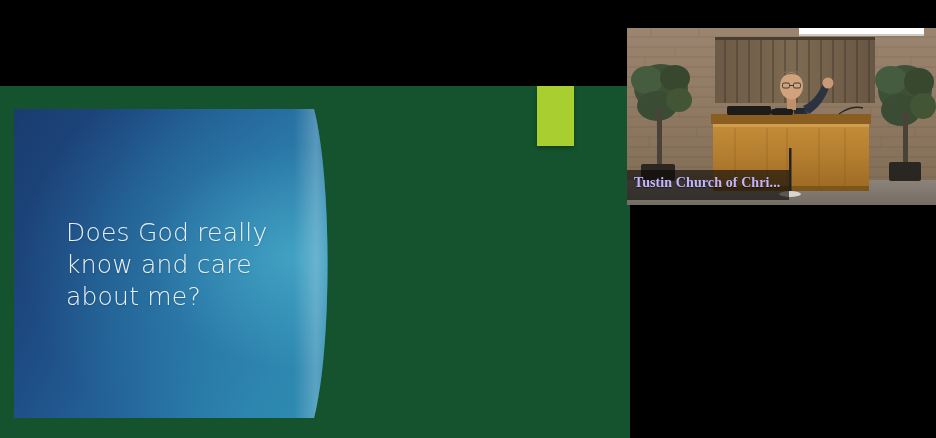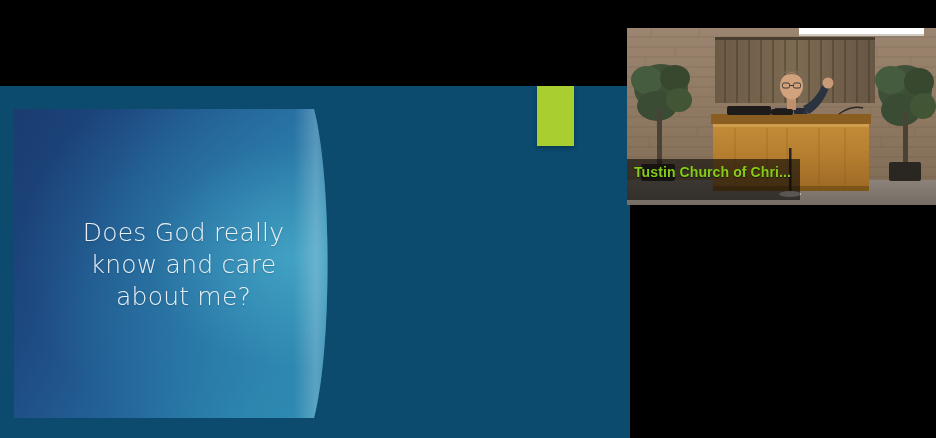--- a/index.html
+++ b/index.html
@@ -20,23 +20,22 @@
     background: #000000;
   }
 
   
   .slide-canvas {
     position: absolute;
     left: 0px;
     top: 86px;
     width: 630px;
     height: 352px;
-    background: #0c4a6e;
+    background: #14532d;
     overflow: hidden;
-    text-align: center;
   }
 
   
   .title-panel {
     position: absolute;
     left: 14px;
     top: 23px;
     width: 318px;
     height: 309px;
     background:
@@ -95,26 +94,26 @@
     overflow: hidden;
     background: #6a5644;
   }
   .video-tile svg { display: block; }
 
   .participant-name {
     position: absolute;
     left: 0px;
     bottom: 5px;
     height: 26px;
-    padding: 0 9px 15px 7px;
+    padding: 0 9px 4px 7px;
     display: flex;
     align-items: center;
     background: rgba(10,8,6,0.62);
-    color: #84cc16;
-    font-family: Liberation Sans, sans-serif;
+    color: #c4b5fd;
+    font-family: Liberation Serif, serif;
     font-size: 14px;
     font-weight: 700;
     letter-spacing: 0.1px;
     white-space: nowrap;
     text-shadow: 0 1px 1px rgba(0,0,0,0.55);
   }
 </style>
 </head>
 <body>
 

